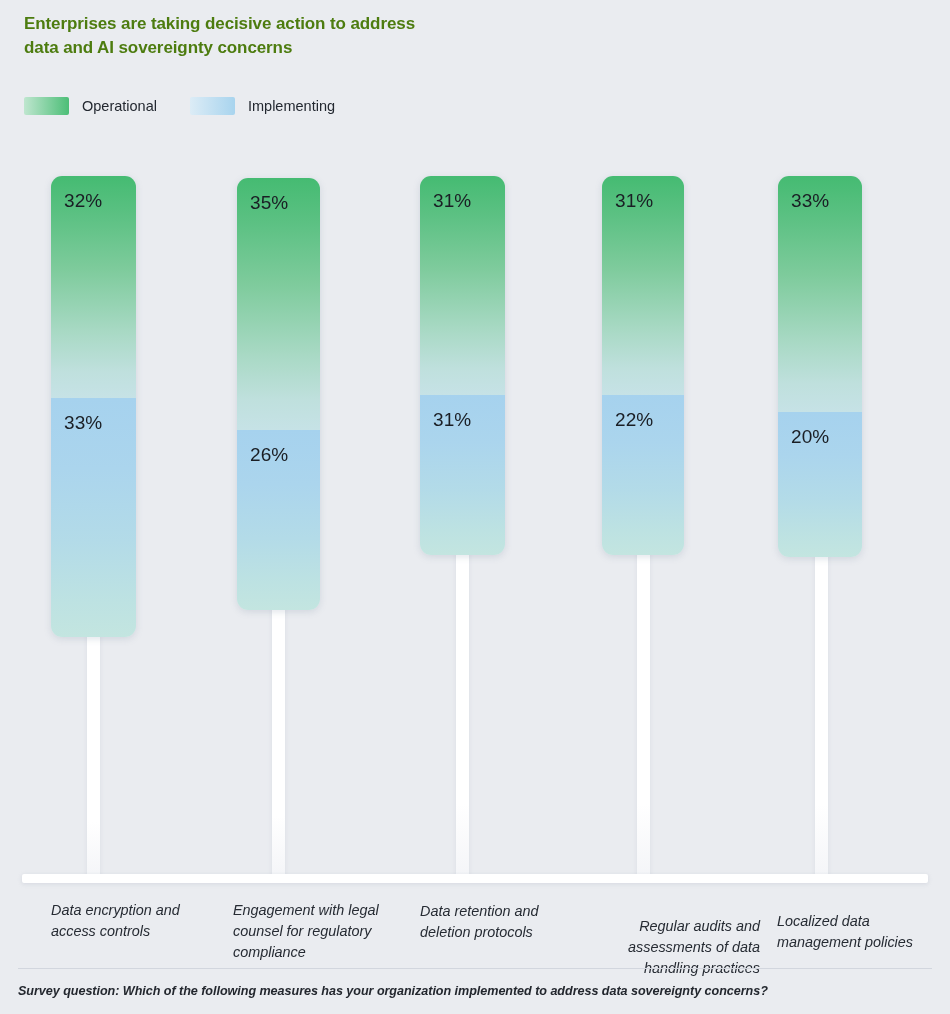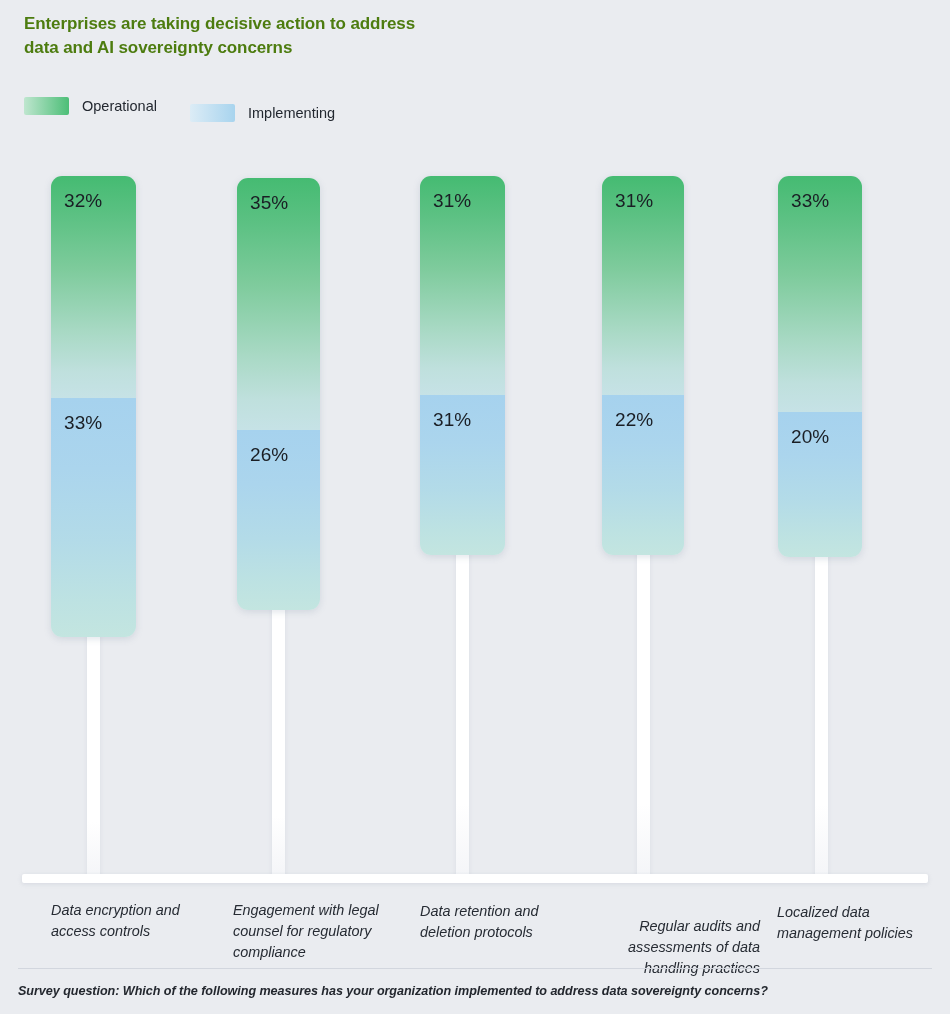--- a/index.html
+++ b/index.html
@@ -28,21 +28,21 @@
 
   
   .legend{
     position:absolute;
     left:24px; top:97px;
     height:20px;
     display:flex;
     align-items:flex-start;
   }
   .legend-item{display:flex;align-items:center;}
-  .legend-item + .legend-item{margin-left:33px;margin-top:7px;}
+  .legend-item + .legend-item{margin-left:33px;}
   .swatch{
     width:45px;height:18px;
     border-radius:2px;
     flex:none;
   }
   .sw-operational{background:linear-gradient(90deg,#bfe6cf 0%,#4cbe77 100%);}
   .sw-implementing{background:linear-gradient(90deg,#dcecf6 0%,#a8d4ee 100%);}
   .sw-piloting{background:linear-gradient(90deg,#eef0f3 0%,#ffffff 100%);}
   .legend-label{
     margin-left:13px;
@@ -191,20 +191,20 @@
       <div class="cat" style="left: 51px; top: 2px; width: 160px; white-space: pre-line;">Data encryption and
 access controls</div>
       <div class="cat" style="left: 233px; top: 2px; width: 170px; white-space: pre-line;">Engagement with legal
 counsel for regulatory
 compliance</div>
       <div class="cat" style="left: 420px; top: 3px; width: 160px; white-space: pre-line;">Data retention and
 deletion protocols</div>
       <div class="cat" style="left: 600px; top: 18px; width: 160px; white-space: pre-line; text-align: right;">Regular audits and
 assessments of data
 handling practices</div>
-      <div class="cat" style="left: 777px; top: 4px; width: 170px; white-space: pre-line;">Localized data
+      <div class="cat" style="left: 777px; top: 13px; width: 170px; white-space: pre-line;">Localized data
 management policies</div>
     </div>
 
   <div class="foot-rule"></div>
   <div class="footnote">Survey question: Which of the following measures has your organization implemented to address data sovereignty concerns?</div>
 
 </div>
 
 </body></html>

